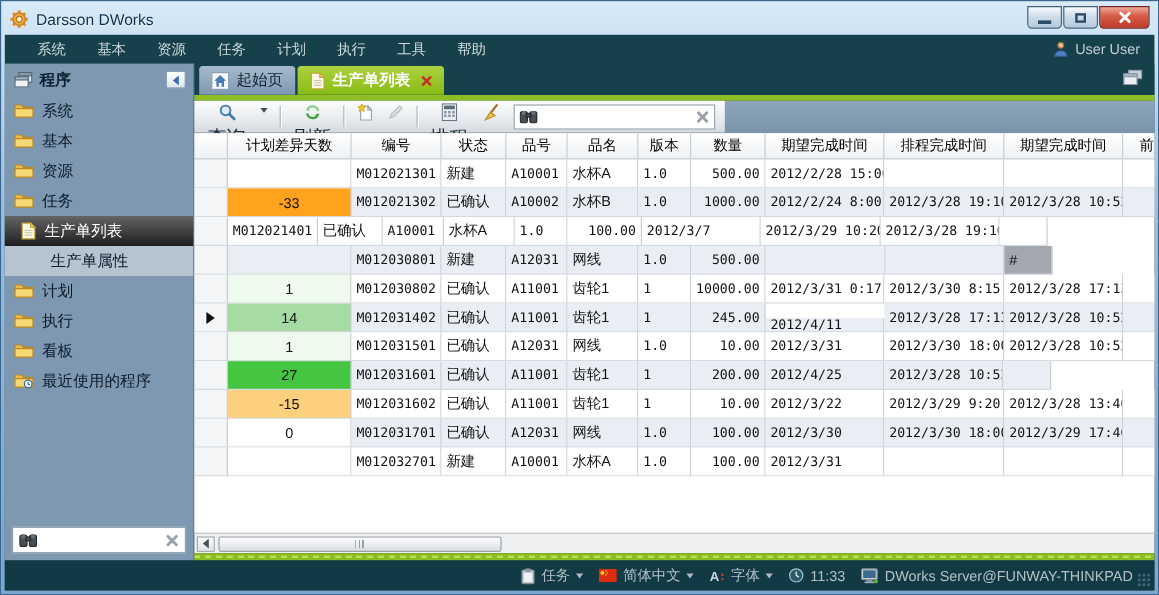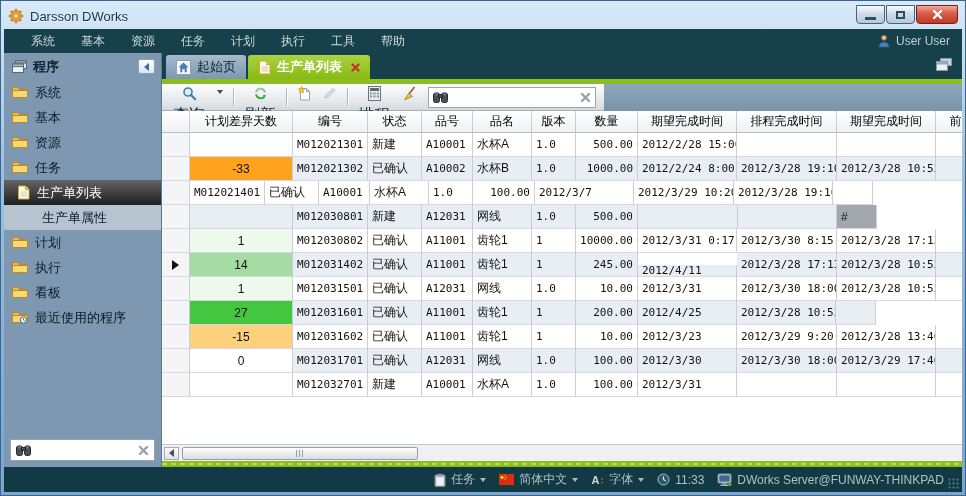--- a/index.html
+++ b/index.html
@@ -571,21 +571,21 @@
               </div>
               <div class="grid-row">
                 <div class="g-cell rowheader" style="width: 28px;"></div>
                 <div class="g-cell ctr" style="width: 103px; background: rgb(252, 208, 124);">-15</div>
                 <div class="g-cell mono" style="width: 75px;">M012031602</div>
                 <div class="g-cell" style="width: 54px;">已确认</div>
                 <div class="g-cell mono" style="width: 51px;">A11001</div>
                 <div class="g-cell" style="width: 59px;">齿轮1</div>
                 <div class="g-cell mono" style="width: 44px;">1</div>
                 <div class="g-cell num mono" style="width: 62px;">10.00</div>
-                <div class="g-cell mono" style="width: 99px;">2012/3/23</div>
+                <div class="g-cell mono" style="width: 99px;">2012/3/22</div>
                 <div class="g-cell mono" style="width: 100px;">2012/3/29 9:20</div>
                 <div class="g-cell mono" style="width: 99px;">2012/3/28 13:40</div>
                 <div class="g-cell" style="width: 40px;"></div>
               </div>
               <div class="grid-row alt">
                 <div class="g-cell rowheader" style="width: 28px;"></div>
                 <div class="g-cell ctr" style="width: 103px; background: rgb(255, 255, 255);">0</div>
                 <div class="g-cell mono" style="width: 75px; text-align: right;">M012031701</div>
                 <div class="g-cell" style="width: 54px;">已确认</div>
                 <div class="g-cell mono" style="width: 51px;">A12031</div>

